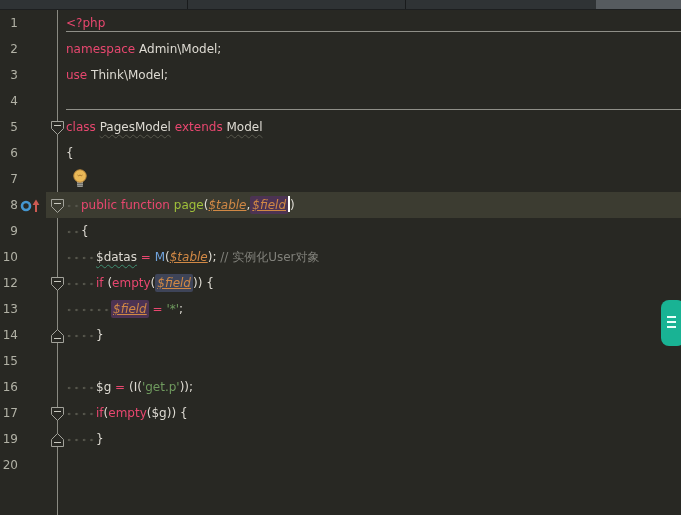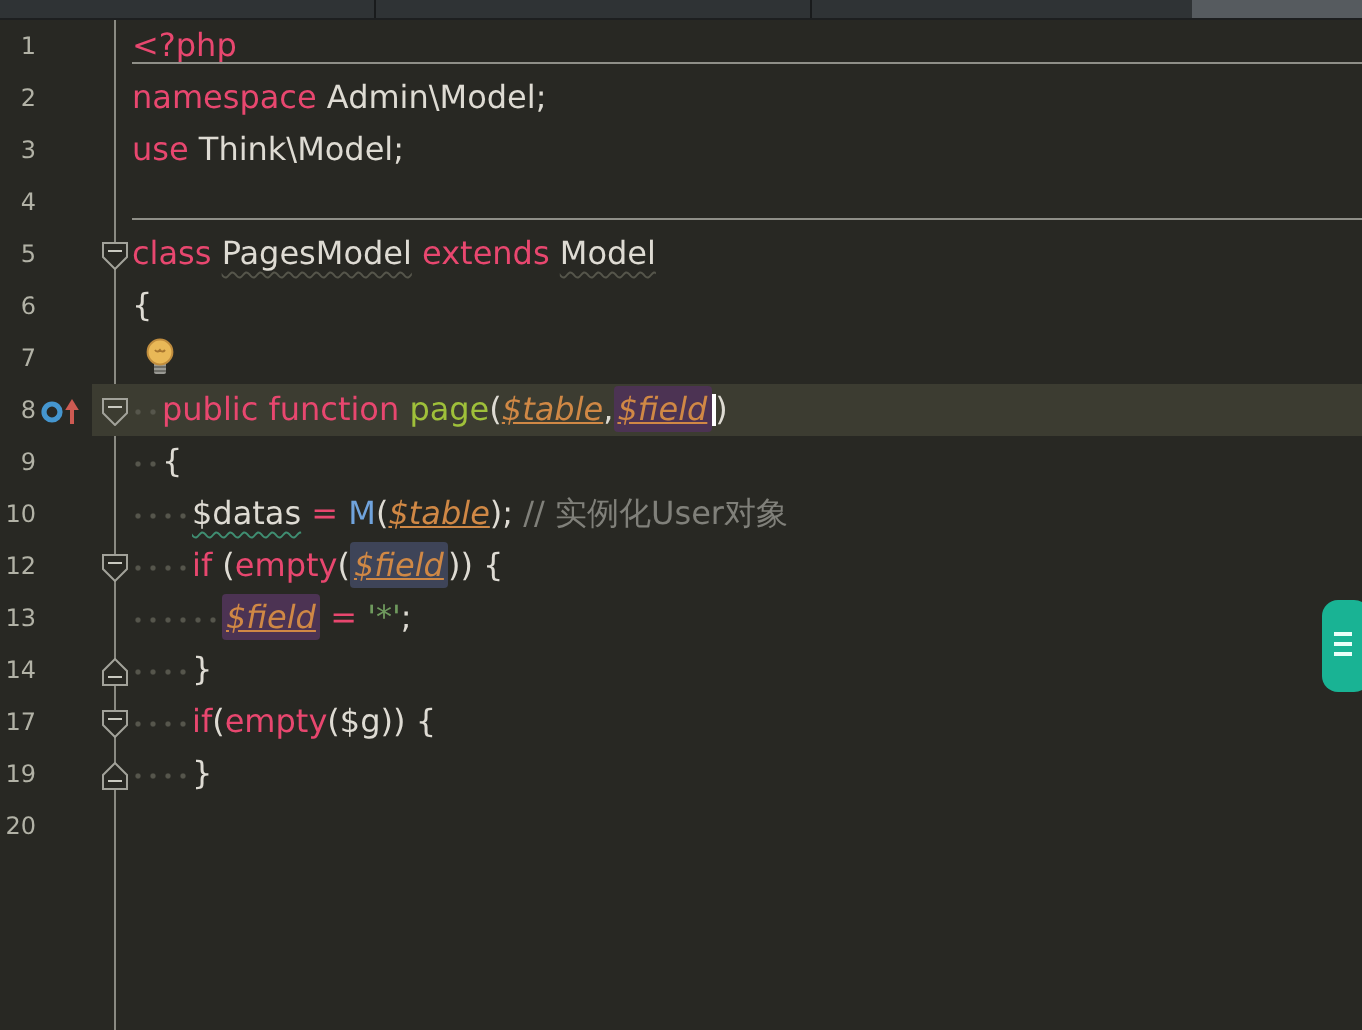--- a/index.html
+++ b/index.html
@@ -21,21 +21,21 @@
   #editor{position:absolute;top:10px;left:0;right:0;bottom:0;overflow:hidden;}
   .fold-guide{position:absolute;left:57px;top:0;height:100%;width:1px;background:var(--fold-outline);z-index:0;}
   .line{position:relative;height:26px;}
   .line.current::before{content:"";position:absolute;left:46px;right:0;top:0;bottom:0;
     background:var(--current-line-bg);z-index:0;}
   .line.sep::after{content:"";position:absolute;left:66px;right:0;bottom:4px;height:1px;
     background:var(--separator-line);z-index:1;}
   .lnum{position:absolute;left:0;top:0;width:18px;height:26px;line-height:26px;
     text-align:right;font-size:12px;color:var(--gutter-text);z-index:2;}
   .code{position:absolute;left:66px;right:0;top:0;height:26px;line-height:26px;
-    font-size:16px;white-space:pre;z-index:1;letter-spacing:0;}
+    font-size:12px;white-space:pre;z-index:1;letter-spacing:0;}
   .tok{color:var(--plain);}
   .s-kw{color:var(--keyword);}
   .s-plain{color:var(--plain);}
   .s-func{color:var(--function-name);}
   .s-param{color:var(--parameter);font-style:italic;text-decoration:underline;}
   .s-mfunc{color:var(--builtin-call);}
   .s-string{color:var(--string);}
   .s-number{color:var(--number);}
   .s-comment{color:var(--comment);margin-top:36px;}
   .hl-purple{background:var(--hl-write);border-radius:2px;padding:2px 2px;}
@@ -142,20 +142,28 @@
         </div>
         <div class="line">
           <span class="lnum">14</span>
           <span class="fmark"><svg width="13" height="14" viewBox="0 0 13 14">
               <polygon points="0.5,13.5 12.5,13.5 12.5,6.5 6.5,0.5 0.5,6.5" fill="var(--editor-bg)" stroke="#a2a29a"></polygon>
               <line x1="3" y1="9.5" x2="10" y2="9.5" stroke="#c9c9c0"></line>
             </svg></span>
           <span class="code"><span class="ind" style="width: 30px;"></span><span class="tok s-plain">}</span></span>
         </div>
         <div class="line">
+          <span class="lnum">15</span>
+          <span class="code"></span>
+        </div>
+        <div class="line">
+          <span class="lnum">16</span>
+          <span class="code"><span class="ind" style="width: 30px;"></span><span class="tok s-plain">$g</span><span class="tok s-plain"> </span><span class="tok s-kw">=</span><span class="tok s-plain"> (</span><span class="tok s-plain">I</span><span class="tok s-plain">(</span><span class="tok s-string">'get.p'</span><span class="tok s-plain">));</span></span>
+        </div>
+        <div class="line">
           <span class="lnum">17</span>
           <span class="fmark"><svg width="13" height="14" viewBox="0 0 13 14">
               <polygon points="0.5,0.5 12.5,0.5 12.5,7.5 6.5,13.5 0.5,7.5" fill="var(--editor-bg)" stroke="#a2a29a"></polygon>
               <line x1="3" y1="4.5" x2="10" y2="4.5" stroke="#c9c9c0"></line>
             </svg></span>
           <span class="code"><span class="ind" style="width: 30px;"></span><span class="tok s-kw">if</span><span class="tok s-plain">(</span><span class="tok s-kw">empty</span><span class="tok s-plain">(</span><span class="tok s-plain">$g</span><span class="tok s-plain">)) {</span></span>
         </div>
         <div class="line">
           <span class="lnum">19</span>
           <span class="fmark"><svg width="13" height="14" viewBox="0 0 13 14">

